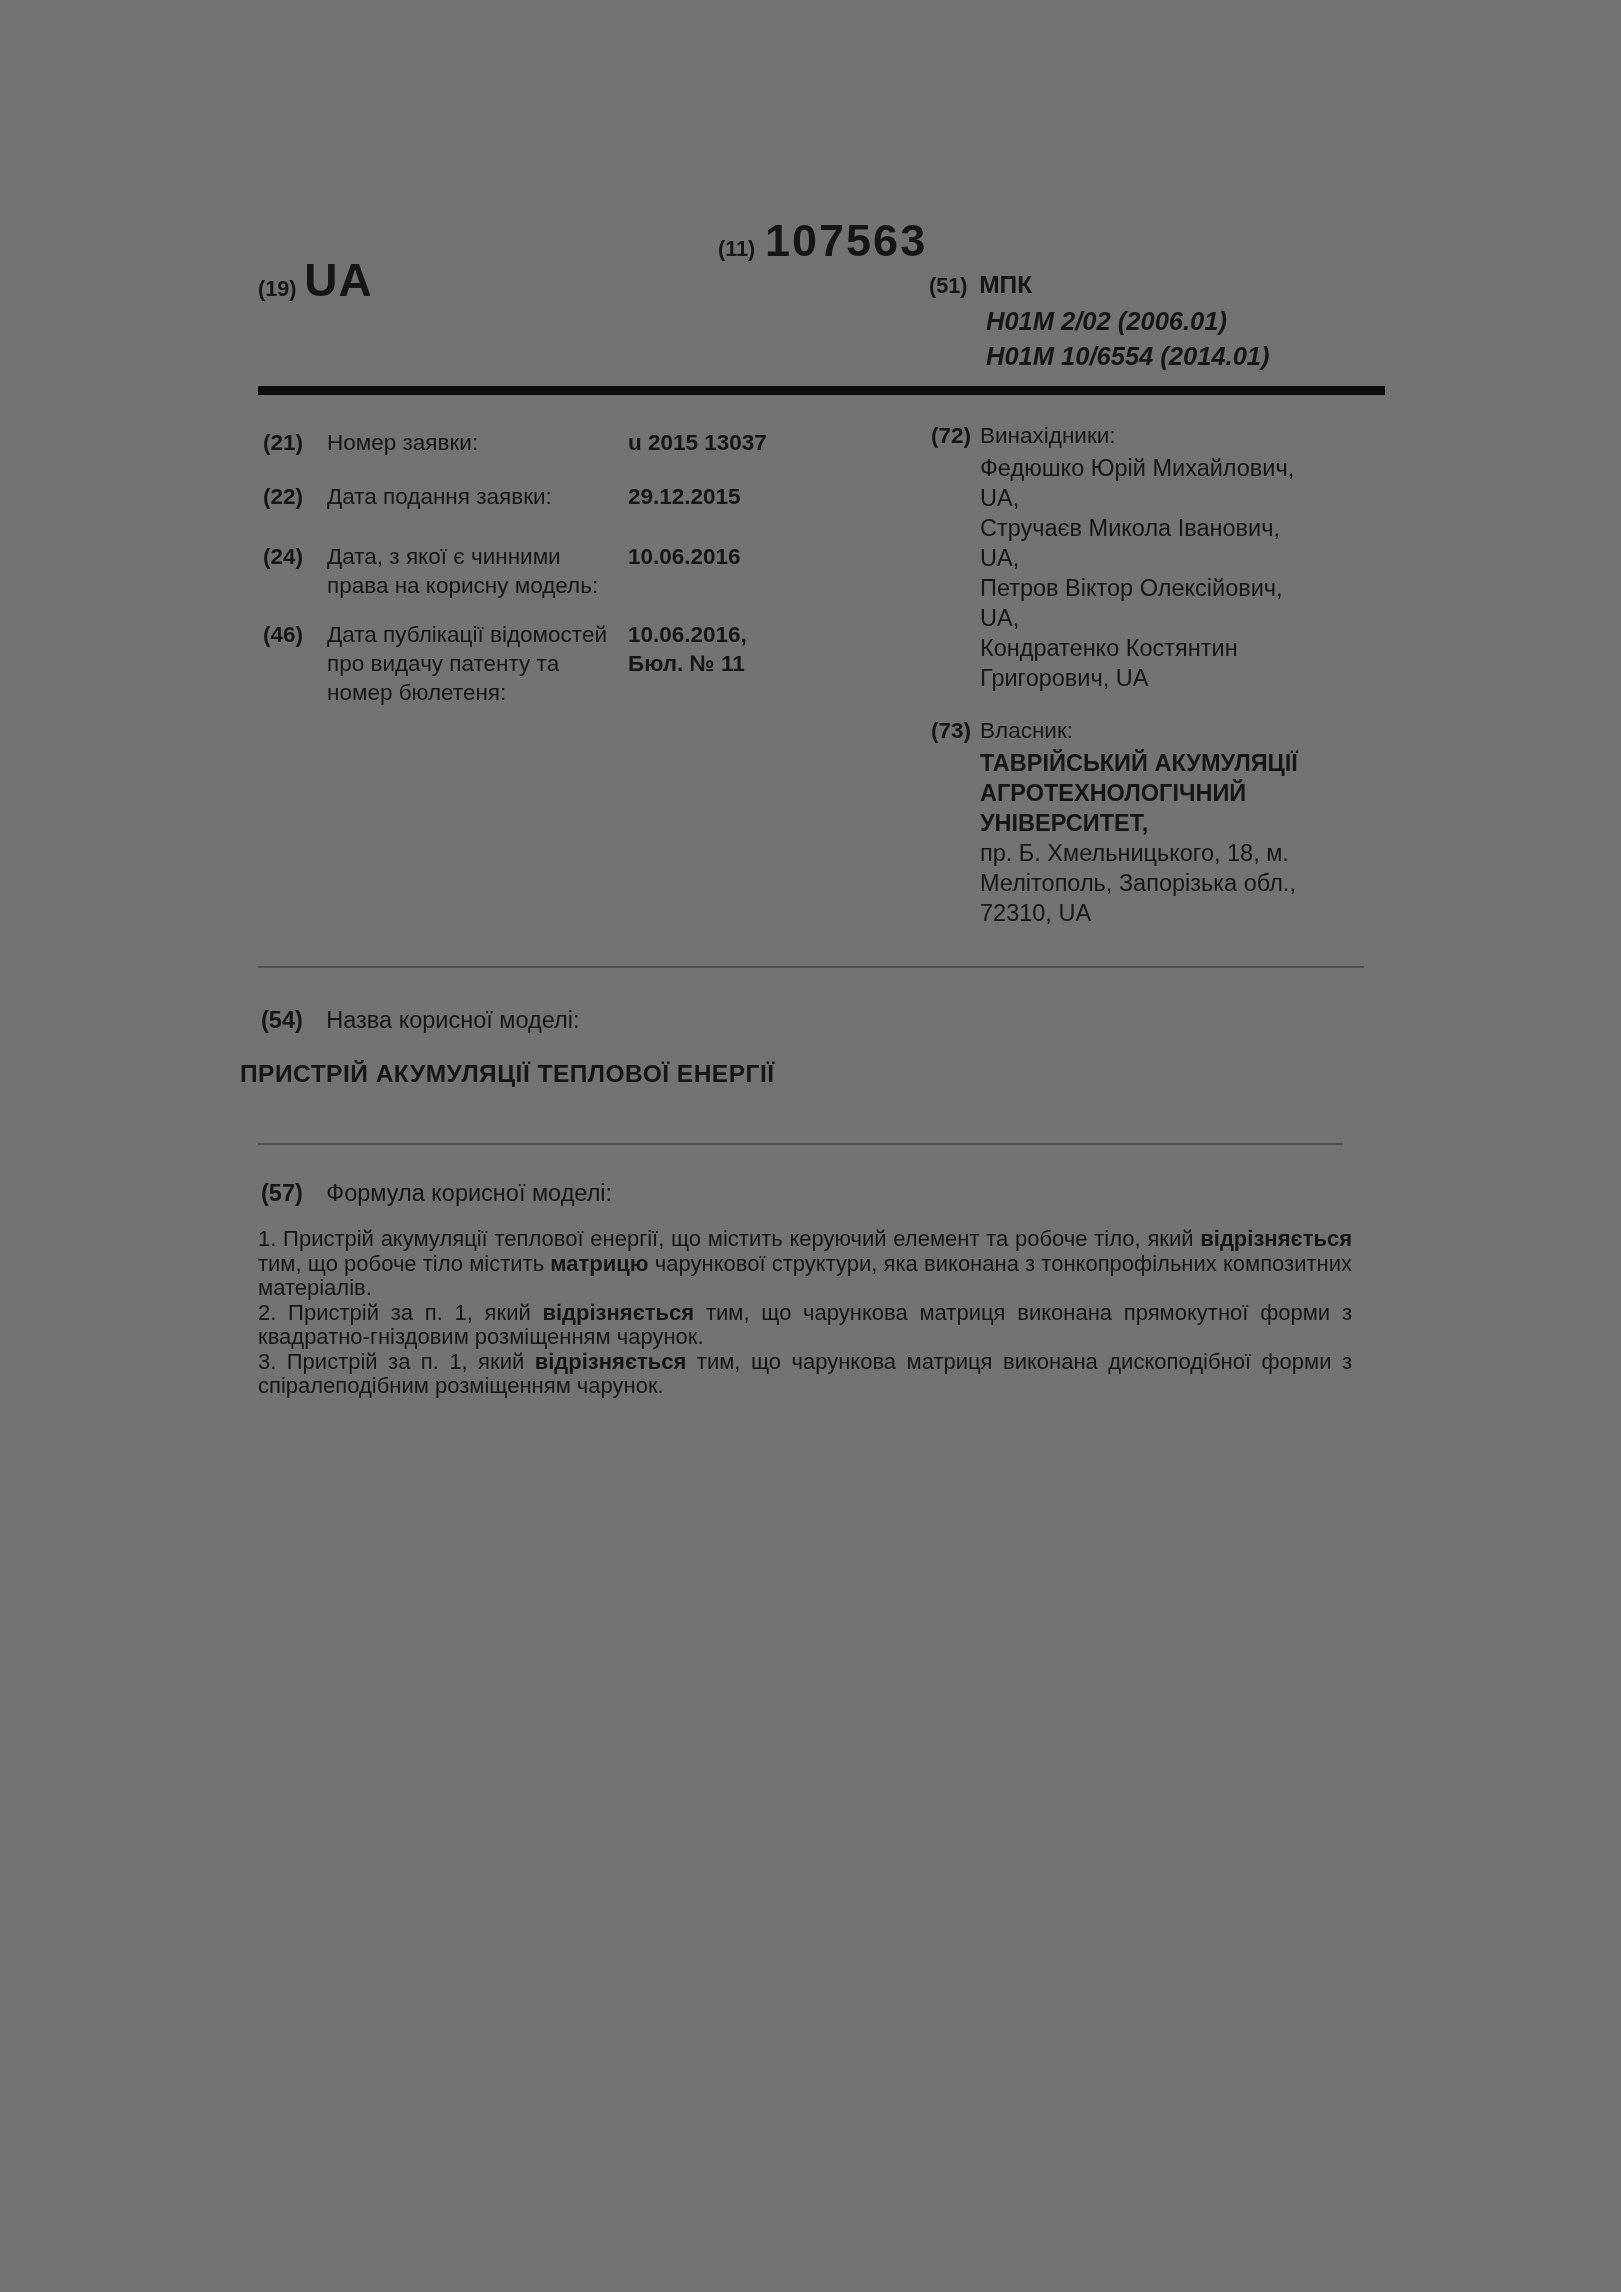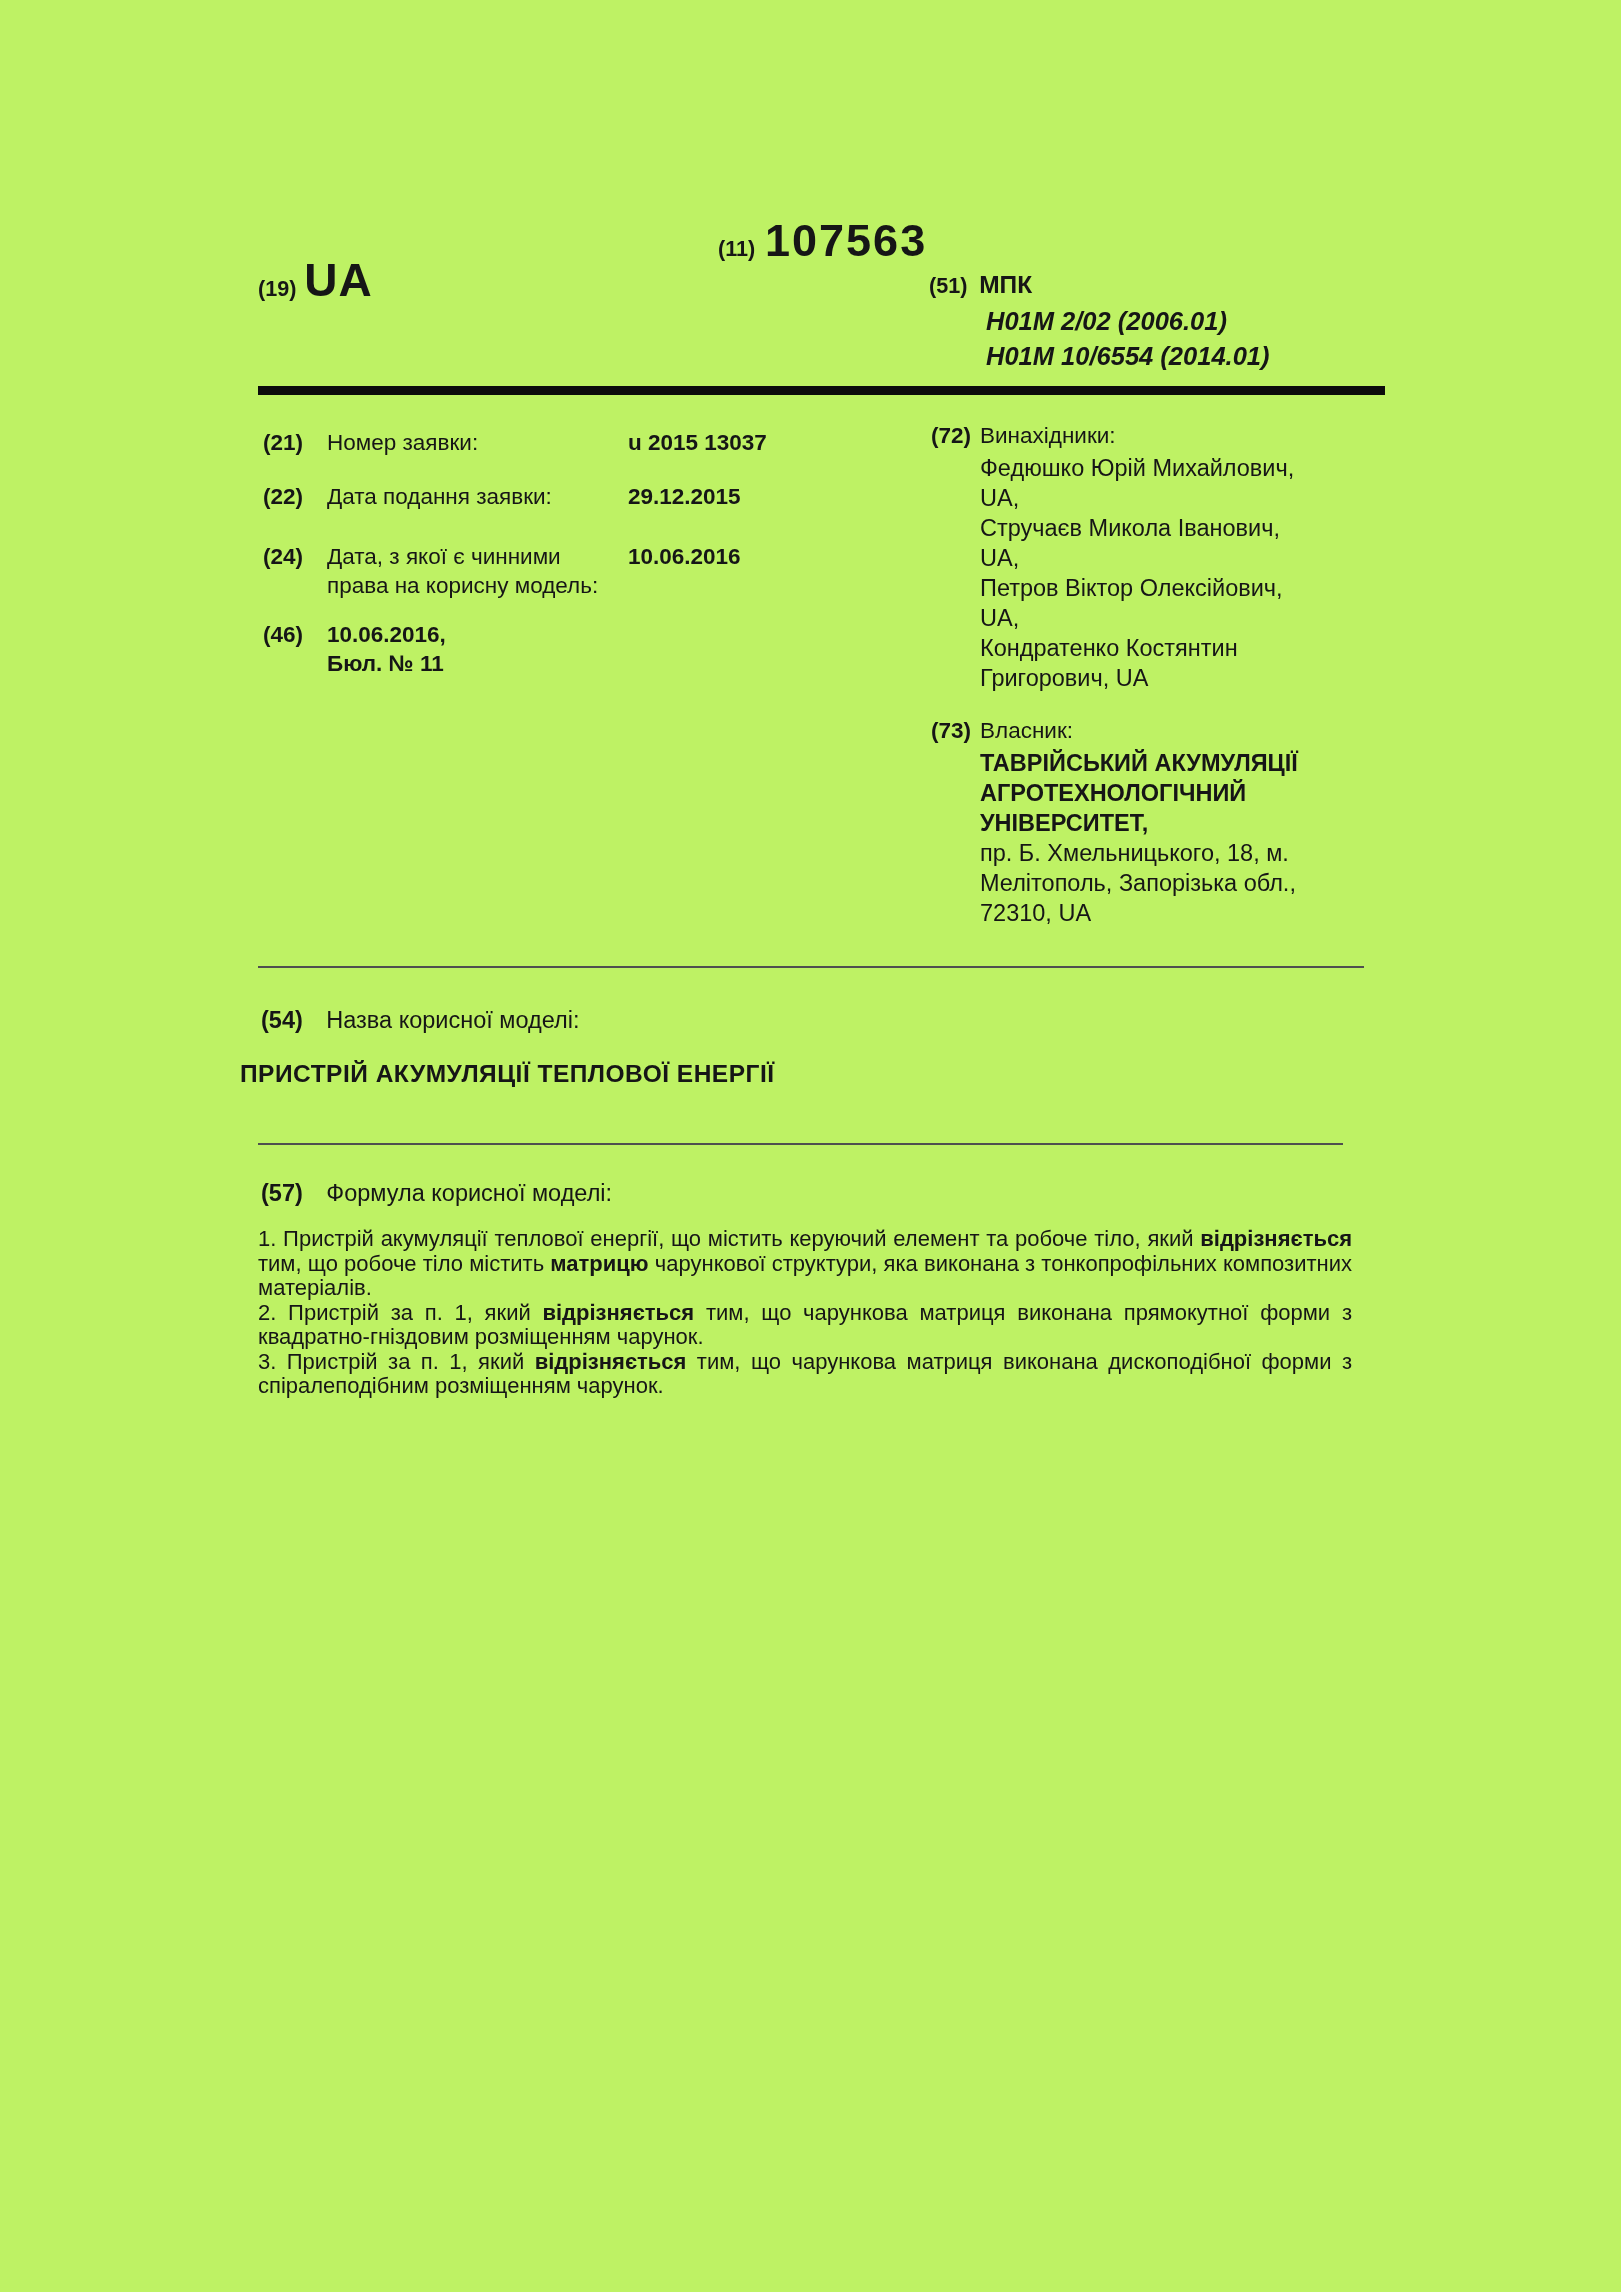--- a/index.html
+++ b/index.html
@@ -68,21 +68,21 @@
   #title{left:240px;top:1060px;font-size:24.5px;font-weight:bold;letter-spacing:0.5px;white-space:nowrap;}
   #sec57{left:261px;top:1179px;}
 
   
   #claims{left:258px;top:1227px;width:1094px;font-size:22px;line-height:24.5px;text-align:justify;}
   #claims p.claim{margin:0;}
 </style>
 </head>
 <body>
 
-<div class="page" style="background: #bef264; color: rgb(22, 22, 22);">
+<div class="page" style="background: #737373; color: rgb(22, 22, 22);">
 
   <div class="abs" id="pubnum">
     <span class="small-code">(11)</span>
     <span class="big-num">107563</span>
   </div>
 
   <div class="abs" id="country">
     <span class="small-code">(19)</span>
     <span class="big-val">UA</span>
   </div>
@@ -124,20 +124,25 @@
         <div class="f-label">
           <div>Дата, з якої є чинними</div>
           <div>права на корисну модель:</div>
         </div>
         <div class="f-value">
           <div>10.06.2016</div>
         </div>
       </div>
       <div class="field-row" style="top: 620px;">
         <div class="f-code">(46)</div>
+        <div class="f-label">
+          <div>Дата публікації відомостей</div>
+          <div>про видачу патенту та</div>
+          <div>номер бюлетеня:</div>
+        </div>
         <div class="f-value">
           <div>10.06.2016,</div>
           <div>Бюл. № 11</div>
         </div>
       </div>
     </div>
 
   <div class="right-block" id="inventors">
     <div class="sec-hdr">
       <span class="r-code">(72)</span>

